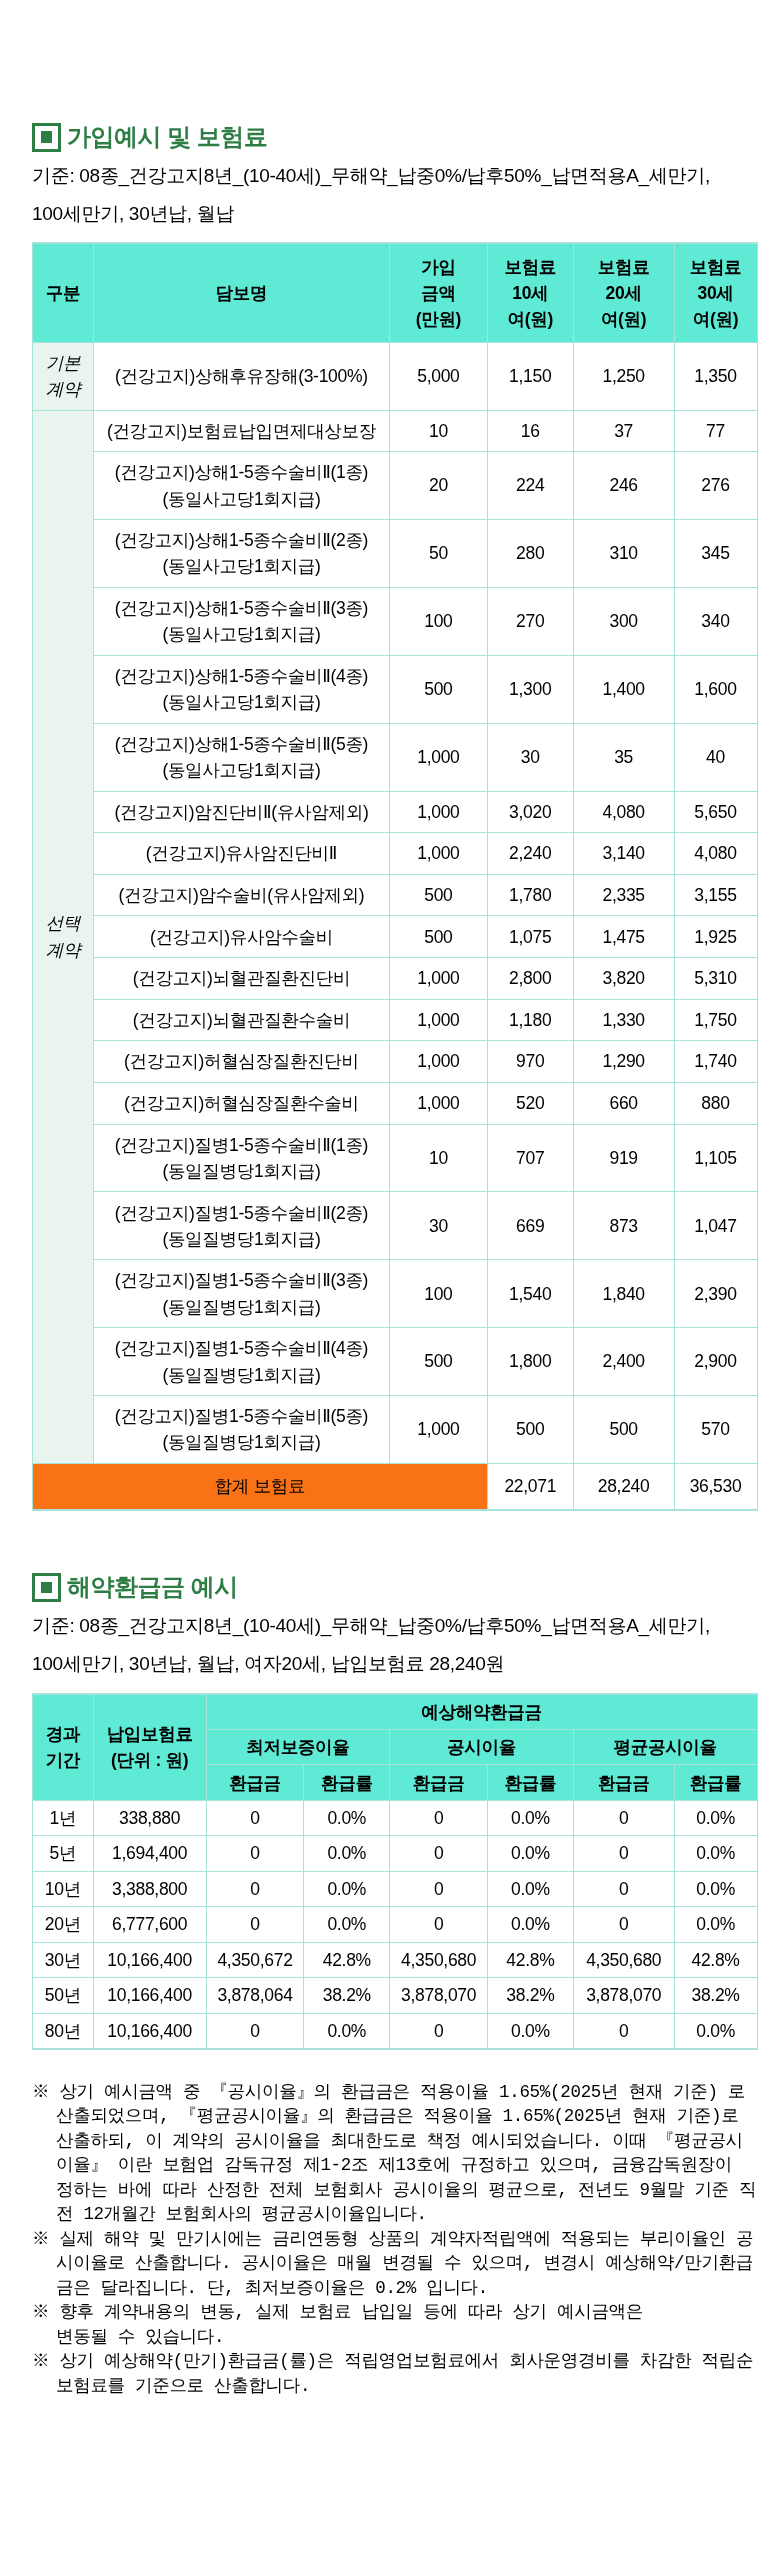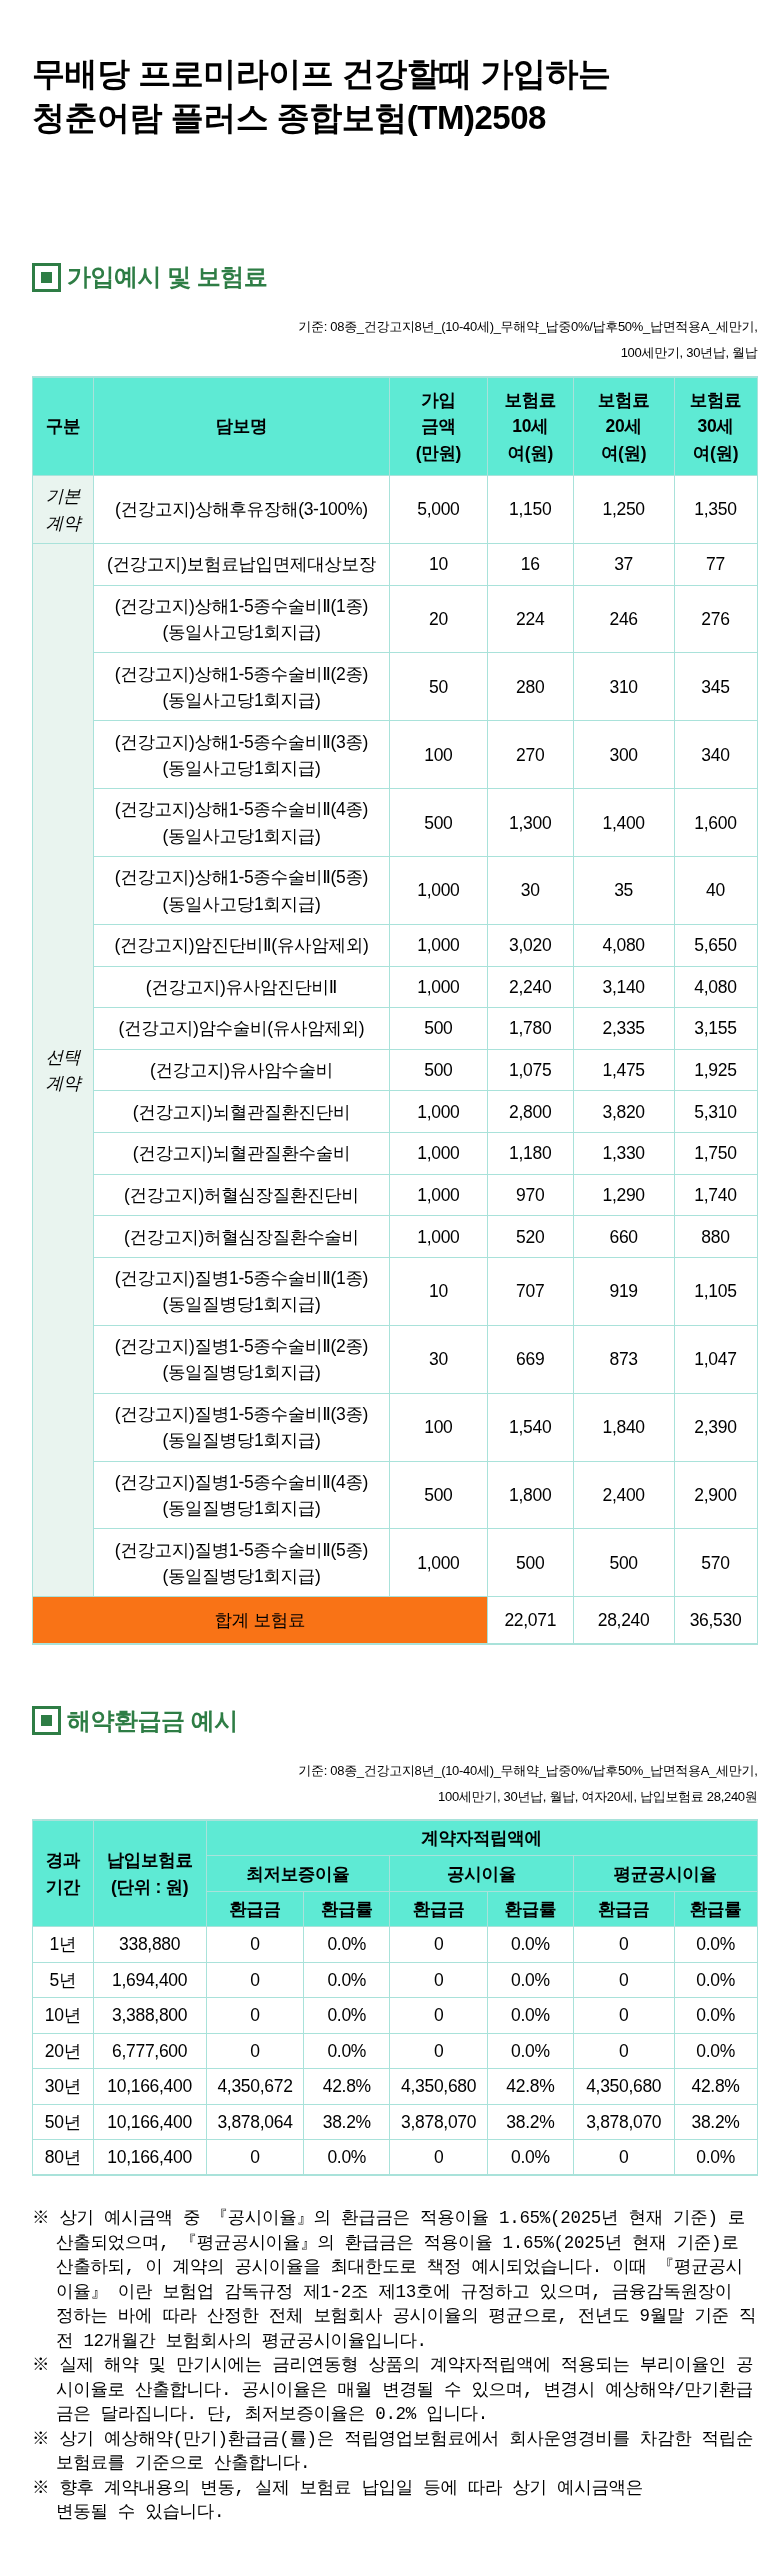--- a/index.html
+++ b/index.html
@@ -19,21 +19,21 @@
   .section-head{display:flex;align-items:center;gap:6px;}
   .section-head.first{margin-top:121px;}
   .section-head.second{margin-top:60px;}
   .sec-icon{
     width:23px;height:23px;border:3.6px solid #2e7d45;display:flex;
     align-items:center;justify-content:center;flex:0 0 auto;box-sizing:content-box;
   }
   .sec-icon .inner{width:11.3px;height:11.3px;background:#2e7d45;}
   .section-title{font-size:24px;font-weight:bold;color:#2e7d45;letter-spacing:-0.5px;}
 
-  .basis{margin:21px 0 0 0;font-size:13px;line-height:2.0;white-space:pre-line;letter-spacing:-0.3px;text-align:right;}
+  .basis{margin:4px 0 0 0;font-size:19px;line-height:2.0;white-space:pre-line;letter-spacing:-0.3px;}
 
   table.doc-table{
     border-collapse:collapse;margin-top:9.3px;table-layout:fixed;
     border:1.5px solid #a9e2da;border-top-width:2.6px;border-bottom-width:2.6px;
   }
   table.doc-table td,table.doc-table th{
     border:1px solid #a9e2da;font-size:17.5px;line-height:1.5;
     text-align:center;vertical-align:middle;padding:7.2px 3.1px;
     letter-spacing:-0.3px;overflow:hidden;
   }
@@ -49,22 +49,20 @@
     margin:0;font-size:17.5px;line-height:1.4;letter-spacing:-0.3px;
     padding-left:24px;text-indent:-24px;white-space:pre-line;font-family:Liberation Mono, monospace;
   }
 </style>
 </head>
 <body>
 
 <div class="page">
   <div class="content">
 
-    <h1 class="doc-title">무배당 프로미라이프 건강할때 가입하는
-청춘어람 플러스 종합보험(TM)2508</h1>
 
     <div class="section-head first">
       <span class="sec-icon">
           <span class="inner"></span>
         </span>
       <span class="section-title">가입예시 및 보험료</span>
     </div>
     <p class="basis">기준: 08종_건강고지8년_(10-40세)_무해약_납중0%/납후50%_납면적용A_세만기,
 100세만기, 30년납, 월납</p>
 
@@ -276,21 +274,21 @@
           <col style="width:86px">
         <col style="width:101px">
           <col style="width:83px">
       </colgroup>
       <tbody>
         <tr>
           <th class="ml" rowspan="3">경과
 기간</th>
           <th class="ml" rowspan="3">납입보험료
 (단위 : 원)</th>
-          <th colspan="6">계약자적립액에</th>
+          <th colspan="6">예상해약환급금</th>
         </tr>
         <tr>
           <th colspan="2">최저보증이율</th>
           <th colspan="2">공시이율</th>
           <th colspan="2">평균공시이율</th>
         </tr>
         <tr>
           <th>환급금</th>
           <th>환급률</th>
           <th>환급금</th>
@@ -367,21 +365,21 @@
           <td>0.0%</td>
           <td>0</td>
           <td>0.0%</td>
         </tr>
       </tbody>
     </table>
 
     <div class="notes">
       <p class="fn">※ 상기 예시금액 중 『공시이율』의 환급금은 적용이율 1.65%(2025년 현재 기준) 로 산출되었으며, 『평균공시이율』의 환급금은 적용이율 1.65%(2025년 현재 기준)로 산출하되, 이 계약의 공시이율을 최대한도로 책정 예시되었습니다. 이때 『평균공시이율』 이란 보험업 감독규정 제1-2조 제13호에 규정하고 있으며, 금융감독원장이 정하는 바에 따라 산정한 전체 보험회사 공시이율의 평균으로, 전년도 9월말 기준 직전 12개월간 보험회사의 평균공시이율입니다.</p>
       <p class="fn">※ 실제 해약 및 만기시에는 금리연동형 상품의 계약자적립액에 적용되는 부리이율인 공시이율로 산출합니다. 공시이율은 매월 변경될 수 있으며, 변경시 예상해약/만기환급금은 달라집니다. 단, 최저보증이율은 0.2% 입니다.</p>
-      <p class="fn">※ 상기 예상해약(만기)환급금(률)은 적립영업보험료에서 회사운영경비를 차감한 적립순보험료를 기준으로 산출합니다.</p>
       <p class="fn">※ 향후 계약내용의 변동, 실제 보험료 납입일 등에 따라 상기 예시금액은
 변동될 수 있습니다.</p>
+      <p class="fn">※ 상기 예상해약(만기)환급금(률)은 적립영업보험료에서 회사운영경비를 차감한 적립순보험료를 기준으로 산출합니다.</p>
 
     </div>
 
   </div>
 </div>
 
 
 </body></html>

